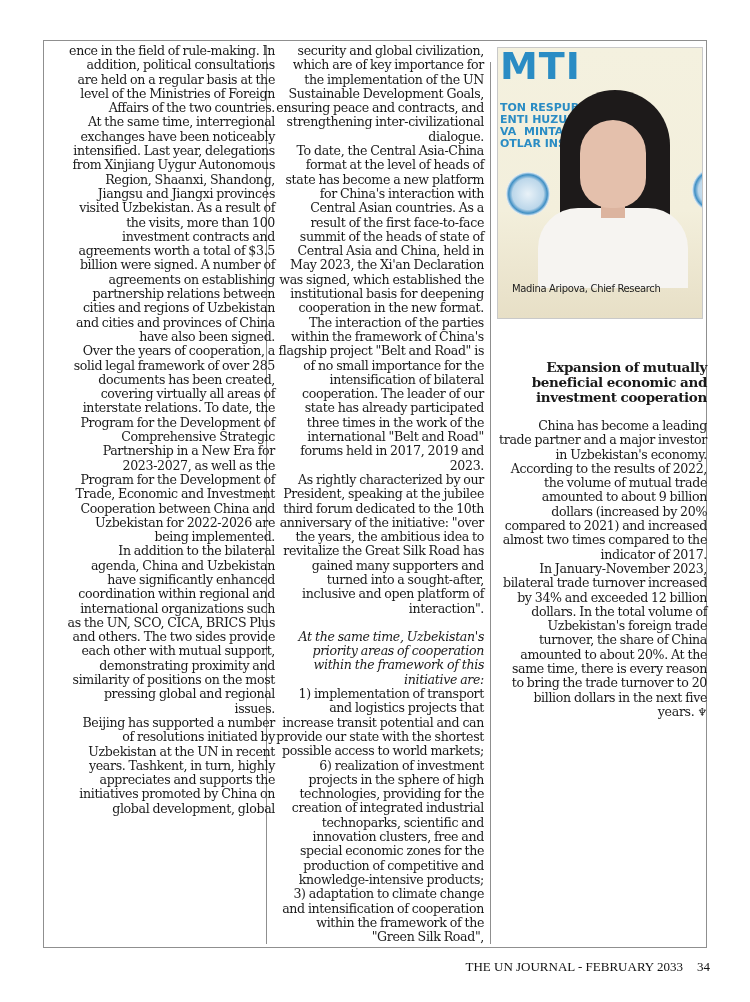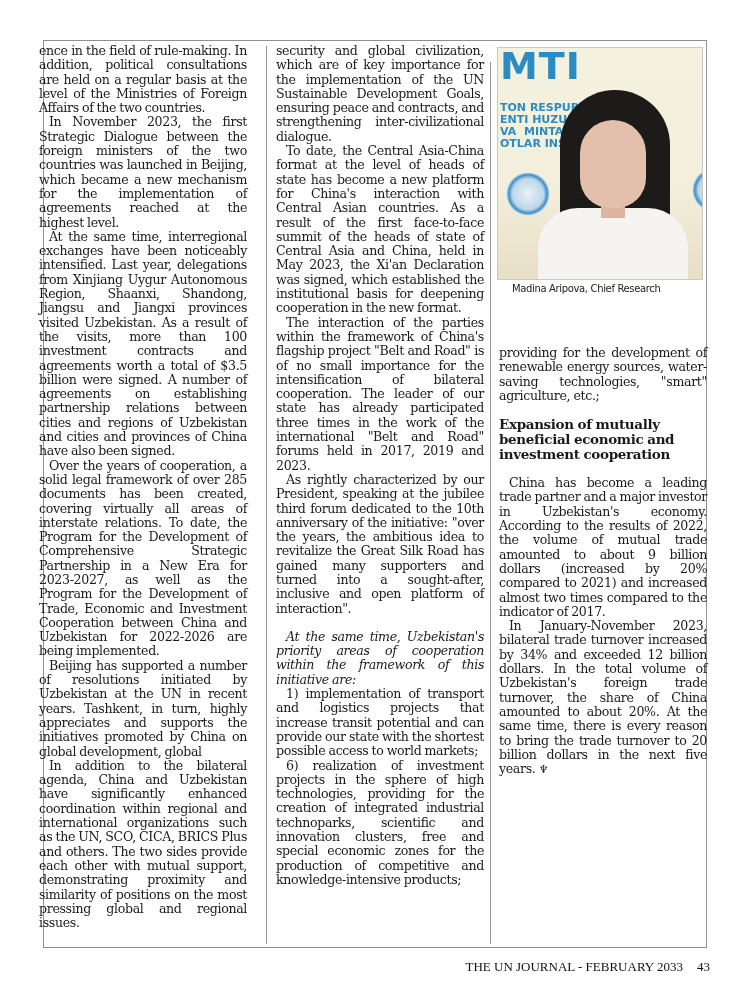--- a/index.html
+++ b/index.html
@@ -9,36 +9,36 @@
   }
   .frame {
     position: absolute; left: 43px; top: 40px; width: 664px; height: 908px;
     border: 1px solid #8f8f8f; box-sizing: border-box;
   }
   .col {
     position: absolute; top: 44px; width: 208px;
     font-size: 12.6px; line-height: 14.3px; letter-spacing: -0.35px;
     text-align: justify; word-spacing: -0.5px;
   }
-  .col p { margin: 0; text-indent: 10px; }
+  .col p { margin: 0; text-indent: 10px; text-align: right; }
   .col p.noindent { text-indent: 0; }
-  .col1 { left: 39px; }
+  .col1 { left: 67px; }
   .col2 { left: 276px; }
   .col3 { left: 499px; top: 346px; }
   .sep { position: absolute; width: 1px; background: #8f8f8f; }
   .sep1 { left: 266px; top: 46px; height: 898px; }
   .sep2 { left: 490px; top: 62px; height: 882px; }
   .italic { font-style: italic; }
   .gap { height: 14px; }
   .heading {
     font-weight: bold; font-size: 13.5px; line-height: 15px; text-indent: 0 !important;
     margin: 14px 0 14px 0 !important; text-align: left;
   }
   .photo {
-    position: absolute; left: 497px; top: 47px; width: 206px; height: 233px;
+    position: absolute; left: 497px; top: 47px; width: 206px; height: 272px;
     background: linear-gradient(180deg, #f4f1df 0%, #f3efdc 60%, #e7dfc6 100%);
     border: 1px solid #c9c9c9; box-sizing: border-box; overflow: hidden;
   }
   .mti {
     position: absolute; left: 2px; top: -4px; font-family: "DejaVu Sans", sans-serif;
     font-size: 38px; font-weight: bold; color: #2a8cc4; letter-spacing: 1px;
   }
   .inst-lines {
     position: absolute; left: 2px; top: 54px; font-family: "DejaVu Sans", sans-serif;
     font-size: 11px; line-height: 12px; color: #2a8cc4; font-weight: bold; white-space: pre;
@@ -79,36 +79,36 @@
 </style>
 </head>
 <body>
 
 <div class="frame"></div>
 <div class="sep sep1"></div>
 <div class="sep sep2"></div>
 
 <div class="col col1">
   <p class="noindent">ence in the field of rule-making. In addition, political consultations are held on a regular basis at the level of the Ministries of Foreign Affairs of the two countries.</p>
-  <p>In November 2023, the first Strategic Dialogue between the foreign ministers of the two countries was launched in Beijing, which became a new mechanism for the implementation of agreements reached at the highest level.</p>
   <p>At the same time, interregional exchanges have been noticeably intensified. Last year, delegations from Xinjiang Uygur Autonomous Region, Shaanxi, Shandong, Jiangsu and Jiangxi provinces visited Uzbekistan. As a result of the visits, more than 100 investment contracts and agreements worth a total of $3.5 billion were signed. A number of agreements on establishing partnership relations between cities and regions of Uzbekistan and cities and provinces of China have also been signed.</p>
   <p>Over the years of cooperation, a solid legal framework of over 285 documents has been created, covering virtually all areas of interstate relations. To date, the Program for the Development of Comprehensive Strategic Partnership in a New Era for 2023-2027, as well as the Program for the Development of Trade, Economic and Investment Cooperation between China and Uzbekistan for 2022-2026 are being implemented.</p>
+  <p>In addition to the bilateral agenda, China and Uzbekistan have significantly enhanced coordination within regional and international organizations such as the UN, SCO, CICA, BRICS Plus and others. The two sides provide each other with mutual support, demonstrating proximity and similarity of positions on the most pressing global and regional issues.</p>
   <p>Beijing has supported a number of resolutions initiated by Uzbekistan at the UN in recent years. Tashkent, in turn, highly appreciates and supports the initiatives promoted by China on global development, global</p>
-  <p>In addition to the bilateral agenda, China and Uzbekistan have significantly enhanced coordination within regional and international organizations such as the UN, SCO, CICA, BRICS Plus and others. The two sides provide each other with mutual support, demonstrating proximity and similarity of positions on the most pressing global and regional issues.</p>
 </div>
 
 <div class="col col2">
   <p class="noindent">security and global civilization, which are of key importance for the implementation of the UN Sustainable Development Goals, ensuring peace and contracts, and strengthening inter-civilizational dialogue.</p>
   <p>To date, the Central Asia-China format at the level of heads of state has become a new platform for China's interaction with Central Asian countries. As a result of the first face-to-face summit of the heads of state of Central Asia and China, held in May 2023, the Xi'an Declaration was signed, which established the institutional basis for deepening cooperation in the new format.</p>
   <p>The interaction of the parties within the framework of China's flagship project "Belt and Road" is of no small importance for the intensification of bilateral cooperation. The leader of our state has already participated three times in the work of the international "Belt and Road" forums held in 2017, 2019 and 2023.</p>
   <p>As rightly characterized by our President, speaking at the jubilee third forum dedicated to the 10th anniversary of the initiative: "over the years, the ambitious idea to revitalize the Great Silk Road has gained many supporters and turned into a sought-after, inclusive and open platform of interaction".</p>
   <div class="gap"></div>
   <p class="italic">At the same time, Uzbekistan's priority areas of cooperation within the framework of this initiative are:</p>
   <p>1) implementation of transport and logistics projects that increase transit potential and can provide our state with the shortest possible access to world markets;</p>
   <p>6) realization of investment projects in the sphere of high technologies, providing for the creation of integrated industrial technoparks, scientific and innovation clusters, free and special economic zones for the production of competitive and knowledge-intensive products;</p>
+  <p>3) adaptation to climate change and intensification of cooperation within the framework of the "Green Silk Road",</p>
 </div>
 
 <div class="photo" title="Portrait of Madina Aripova in front of an institute banner">
   <div class="mti">MTI</div>
   <div class="inst-lines">TON RESPUBLI
 ENTI HUZURID
 VA  MINTAQAD
 OTLAR INSTIT</div>
   <div class="emblem left"></div>
   <div class="emblem right"></div>
@@ -116,21 +116,20 @@
   <div class="shirt"></div>
   <div class="neck"></div>
   <div class="face"></div>
 </div>
 
 <div class="caption">
   <span>Madina Aripova, Chief Research</span>
 </div>
 
 <div class="col col3">
-  <p class="noindent">providing for the development of renewable energy sources, water-saving technologies, "smart" agriculture, etc.;</p>
   <p class="heading">Expansion of mutually beneficial economic and investment cooperation</p>
   <p>China has become a leading trade partner and a major investor in Uzbekistan's economy. According to the results of 2022, the volume of mutual trade amounted to about 9 billion dollars (increased by 20% compared to 2021) and increased almost two times compared to the indicator of 2017.</p>
   <p><span>In January-November 2023, bilateral trade turnover increased by 34% and exceeded 12 billion dollars. In the total volume of Uzbekistan's foreign trade turnover, the share of China amounted to about 20%. At the same time, there is every reason to bring the trade turnover to 20 billion dollars in the next five years.</span> <span class="ornament">♆</span></p>
 </div>
 
 <div class="footer">
-  <span>THE UN JOURNAL - FEBRUARY 2033</span><span class="pg">43</span>
+  <span>THE UN JOURNAL - FEBRUARY 2033</span><span class="pg">34</span>
 </div>
 
 </body></html>

